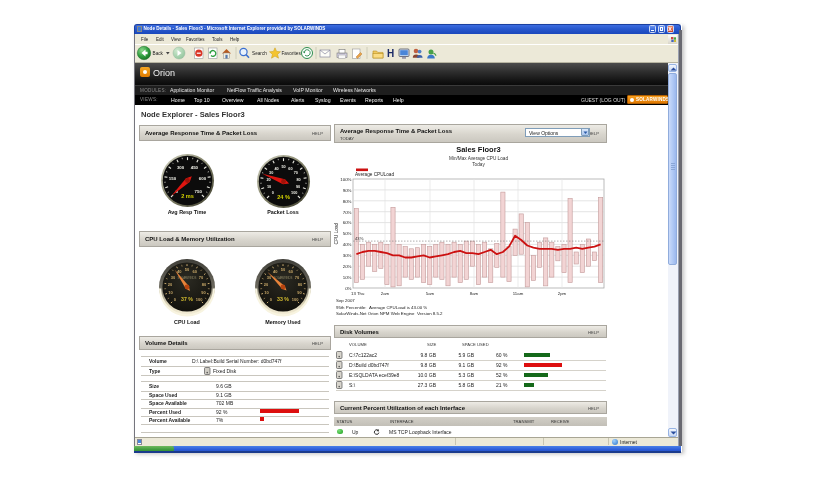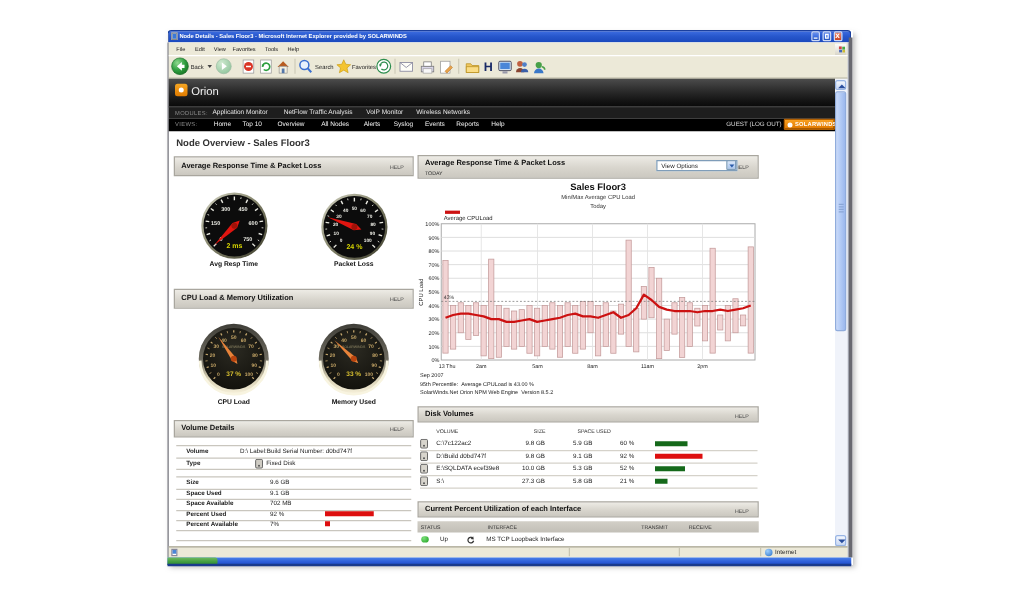--- a/index.html
+++ b/index.html
@@ -121,21 +121,21 @@
 <div class="nav" style="left:257px;top:96.9px;font-size:5.2px;color:#f5f5f5">All Nodes</div>
 <div class="nav" style="left:291px;top:96.9px;font-size:5.2px;color:#f5f5f5">Alerts</div>
 <div class="nav" style="left:315px;top:96.9px;font-size:5.2px;color:#f5f5f5">Syslog</div>
 <div class="nav" style="left:340px;top:96.9px;font-size:5.2px;color:#f5f5f5">Events</div>
 <div class="nav" style="left:365px;top:96.9px;font-size:5.2px;color:#f5f5f5">Reports</div>
 <div class="nav" style="left:393px;top:96.9px;font-size:5.2px;color:#f5f5f5">Help</div>
 <div class="abs" style="left:581px;top:97px;font-size:5px;color:#ddd">GUEST (LOG OUT)</div>
 <div class="abs" style="left:627px;top:95.3px;width:41px;height:9px;background:linear-gradient(180deg,#f8a020,#e07800);border:1px solid #b05e00;border-radius:1px"></div>
 <div class="abs" style="left:630px;top:97.6px;width:4.2px;height:4.2px;background:#fff;border-radius:50%"></div>
 <div class="abs" style="left:636px;top:97.1px;font-size:4.6px;color:#fff;font-weight:bold;letter-spacing:0.2px">SOLARWINDS</div>
-<div class="abs" style="left:141px;top:109.5px;font-size:7.6px;font-weight:bold;color:#333">Node Overview - Sales Floor3</div>
+<div class="abs" style="left:141px;top:109.5px;font-size:7.6px;font-weight:bold;color:#333">Node Explorer - Sales Floor3</div>
 <div class="ph" style="left:139px;top:125px;width:192px;height:16px">
     <span class="t" style="top:4px">Average Response Time &amp; Packet Loss</span>
     <span class="h" style="top:5px">HELP</span>
   </div>
 <svg style="position:absolute;left:158.5px;top:151.5px" width="57.0" height="57.0">
     <defs>
       <linearGradient id="rima1" x1="0" y1="0" x2="1" y2="1">
         <stop offset="0" stop-color="#d8d8c8"></stop>
         <stop offset="0.45" stop-color="#88886f"></stop>
         <stop offset="1" stop-color="#3a3a2a"></stop>

